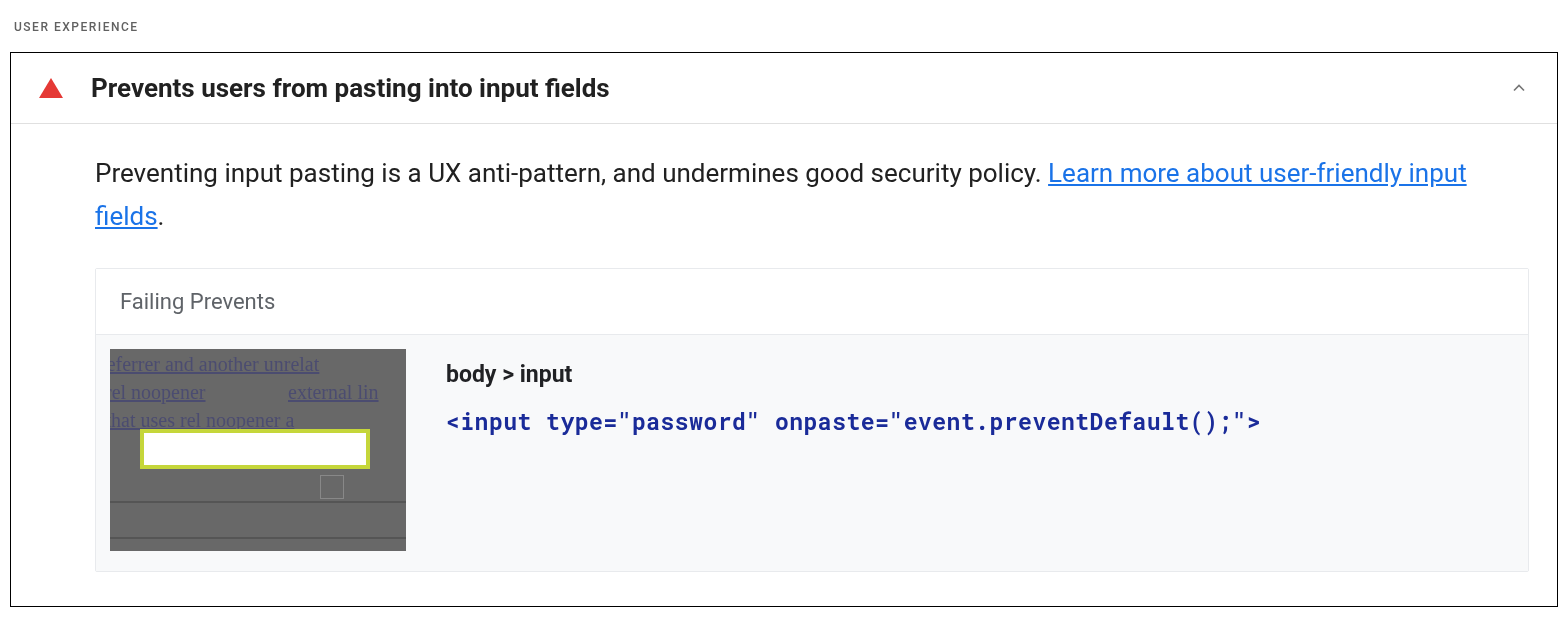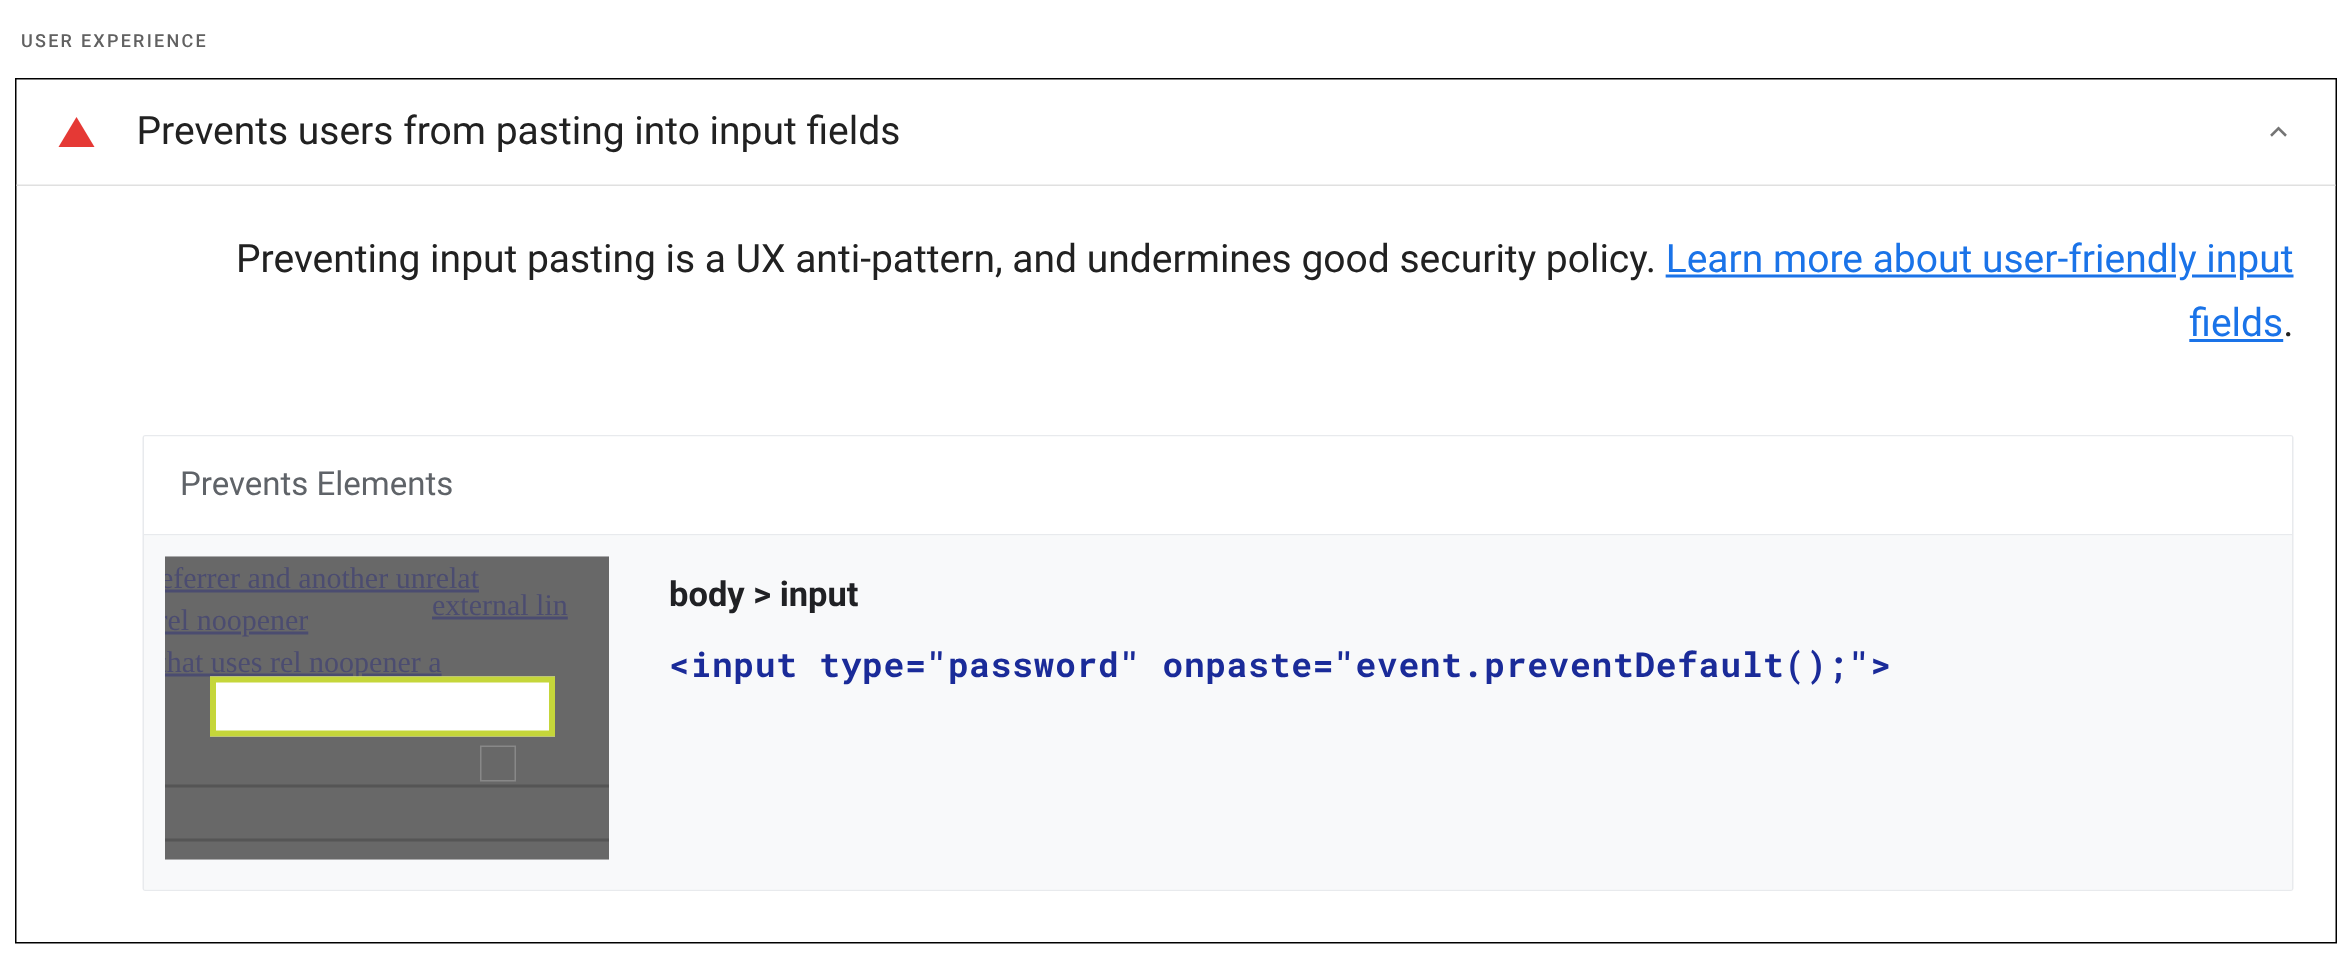--- a/index.html
+++ b/index.html
@@ -32,39 +32,38 @@
   .audit-summary .triangle {
     width: 0; height: 0;
     border-left: 12px solid transparent;
     border-right: 12px solid transparent;
     border-bottom: 20px solid #e53935;
     margin-right: 28px;
     flex-shrink: 0;
   }
   .audit-title {
     font-size: 26px;
-    font-weight: 400;
+    font-weight: 700;
     color: #212121;
     flex: 1;
   }
   .chevron {
     width: 20px; height: 20px;
     flex-shrink: 0;
     color: #757575;
   }
   .chevron svg { width: 100%; height: 100%; stroke: currentColor; fill: none; stroke-width: 2; }
   .audit-body {
     padding: 28px 28px 34px 84px;
   }
   .audit-desc {
     font-size: 26px;
     line-height: 1.65;
     color: #212121;
-    margin-bottom: 52px;
-    text-align: right;
+    margin-bottom: 30px;
   }
   .audit-desc a {
     color: #1a73e8;
     text-decoration: underline;
   }
   .details-panel {
     border: 1px solid #e8eaed;
     border-radius: 2px;
   }
   .details-header {
@@ -99,21 +98,21 @@
   }
   .thumb .overlay {
     position: absolute;
     inset: 0;
     background: rgba(90,90,90,0.55);
     pointer-events: none;
   }
   .thumb .l1 { top: 2px; left: -30px; }
   .thumb .l2 { top: 30px; left: -55px; }
   .thumb .l3 { top: 58px; left: -60px; }
-  .thumb .l2b { top:20px; left:178px; text-decoration: underline; }
+  .thumb .l2b { top:30px; left:178px; text-decoration: underline; }
   .thumb .input-hl {
     position: absolute;
     top: 80px; left: 30px;
     width: 230px; height: 40px;
     background: #fff;
     border: 4px solid #c5d63a;
     z-index: 3;
   }
   .thumb .icon-broken {
     position: absolute;
@@ -158,21 +157,21 @@
         </svg>
     </div>
   </div>
 
   <div class="audit-body">
     <p class="audit-desc">
       <span>Preventing input pasting is a UX anti-pattern, and undermines good security policy. </span><a href="#">Learn more about user-friendly input fields</a><span>.</span>
     </p>
 
     <div class="details-panel">
-      <div class="details-header">Prevents Elements</div>
+      <div class="details-header">Failing Prevents</div>
       <div class="details-row">
         <div class="thumb">
           <span class="linktext l1">noreferrer and another unrelat</span>
           <span class="linktext l2">t uses rel noopener</span>
           <span class="linktext l2b">external lin</span>
           <span class="linktext l3">al link that uses rel noopener a</span>
 
           <div class="overlay"></div>
           <div class="input-hl"></div>
           <div class="icon-broken"></div>

